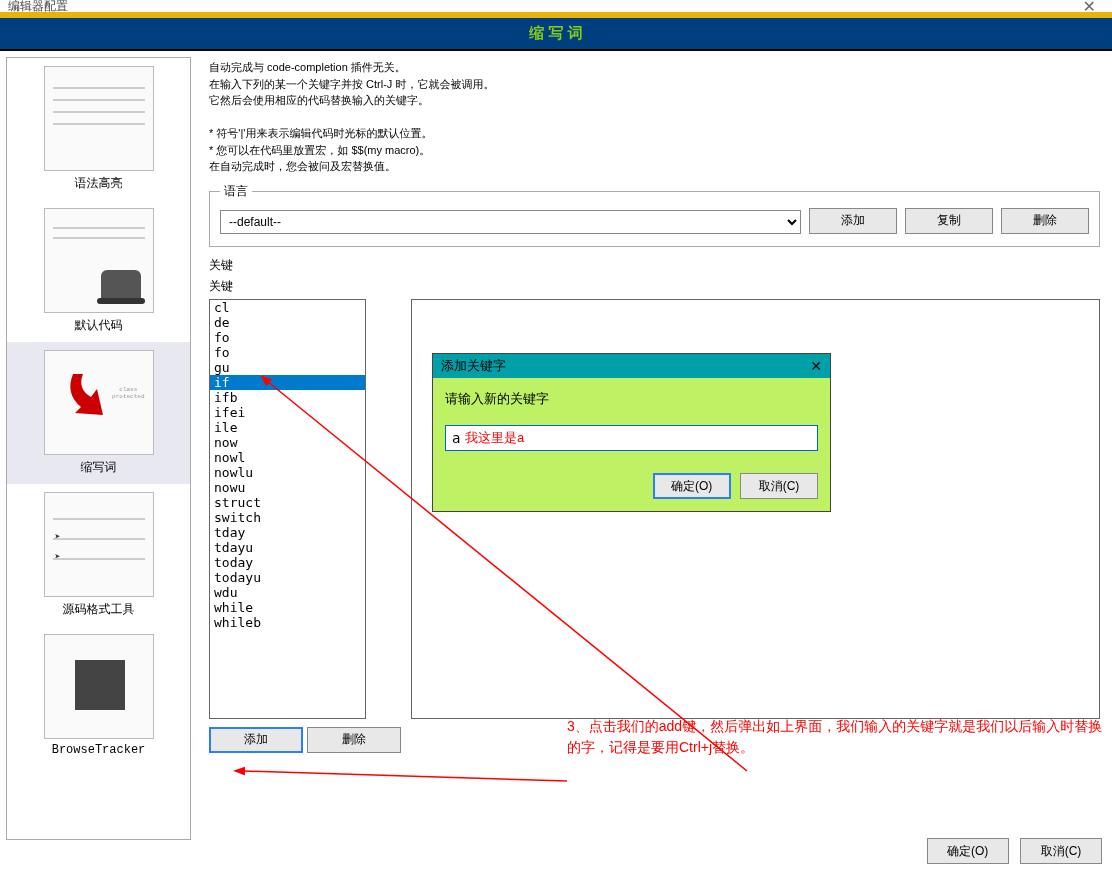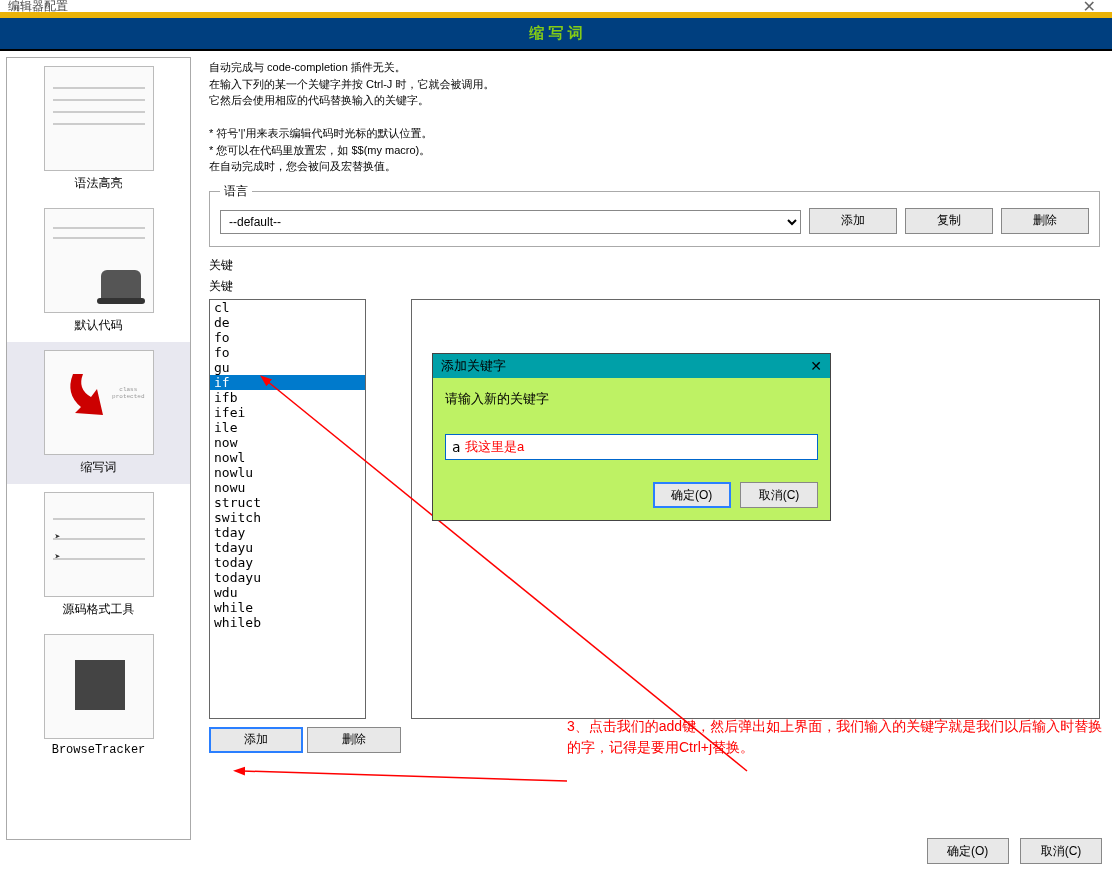--- a/index.html
+++ b/index.html
@@ -26,21 +26,21 @@
 .kw-list .sel { background: #007acc; color: #fff; }
 .code-box { flex: 1; height: 420px; border: 1px solid #666; background: #fff; }
 .kw-btns { margin-top: 8px; display: flex; gap: 4px; }
 .kw-btns .btn { min-width: 94px; }
 .kw-btns .btn.focus { border: 2px solid #2a7fff; }
 .annot { position: absolute; color: #ff0000; font-size: 14px; line-height: 1.5; }
 .modal { position: absolute; left: 235px; top: 302px; width: 399px; background: #bef264; border: 1px solid #444; z-index: 50; }
 .modal-title { background: #00a0a8; color: #000; padding: 3px 8px; display: flex; align-items: center; font-size: 13px; }
 .modal-title .x { margin-left: auto; font-size: 14px; }
 .modal-body { padding: 12px; }
-.modal-body label { display: block; margin-bottom: 26px; font-size: 13px; }
+.modal-body label { display: block; margin-bottom: 17px; font-size: 13px; }
 .modal-body input { width: 100%; height: 26px; border: 1px solid #0066cc; padding: 0 6px; font-size: 14px; font-family: "Consolas", monospace; }
 .modal-btns { text-align: right; padding: 10px 12px 12px 12px; }
 .modal-btns .btn { min-width: 78px; margin-left: 6px; }
 .modal-btns .btn.primary { border: 2px solid #2a7fff; }
 .footer { position: absolute; right: 10px; bottom: 8px; }
 .footer .btn { min-width: 82px; margin-left: 8px; }
 svg.arrow { position: absolute; pointer-events: none; z-index: 40; }
 .thumb .ln { position:absolute; left:8px; right:8px; height:2px; background:#ccc; }
 .thumb .stamp { position:absolute; right:12px; bottom:12px; width:40px; height:30px; background:#555; border-radius:6px 6px 0 0; }
 .thumb .stamp:after { content:""; position:absolute; left:-4px; bottom:-4px; width:48px; height:6px; background:#333; border-radius:3px; }

